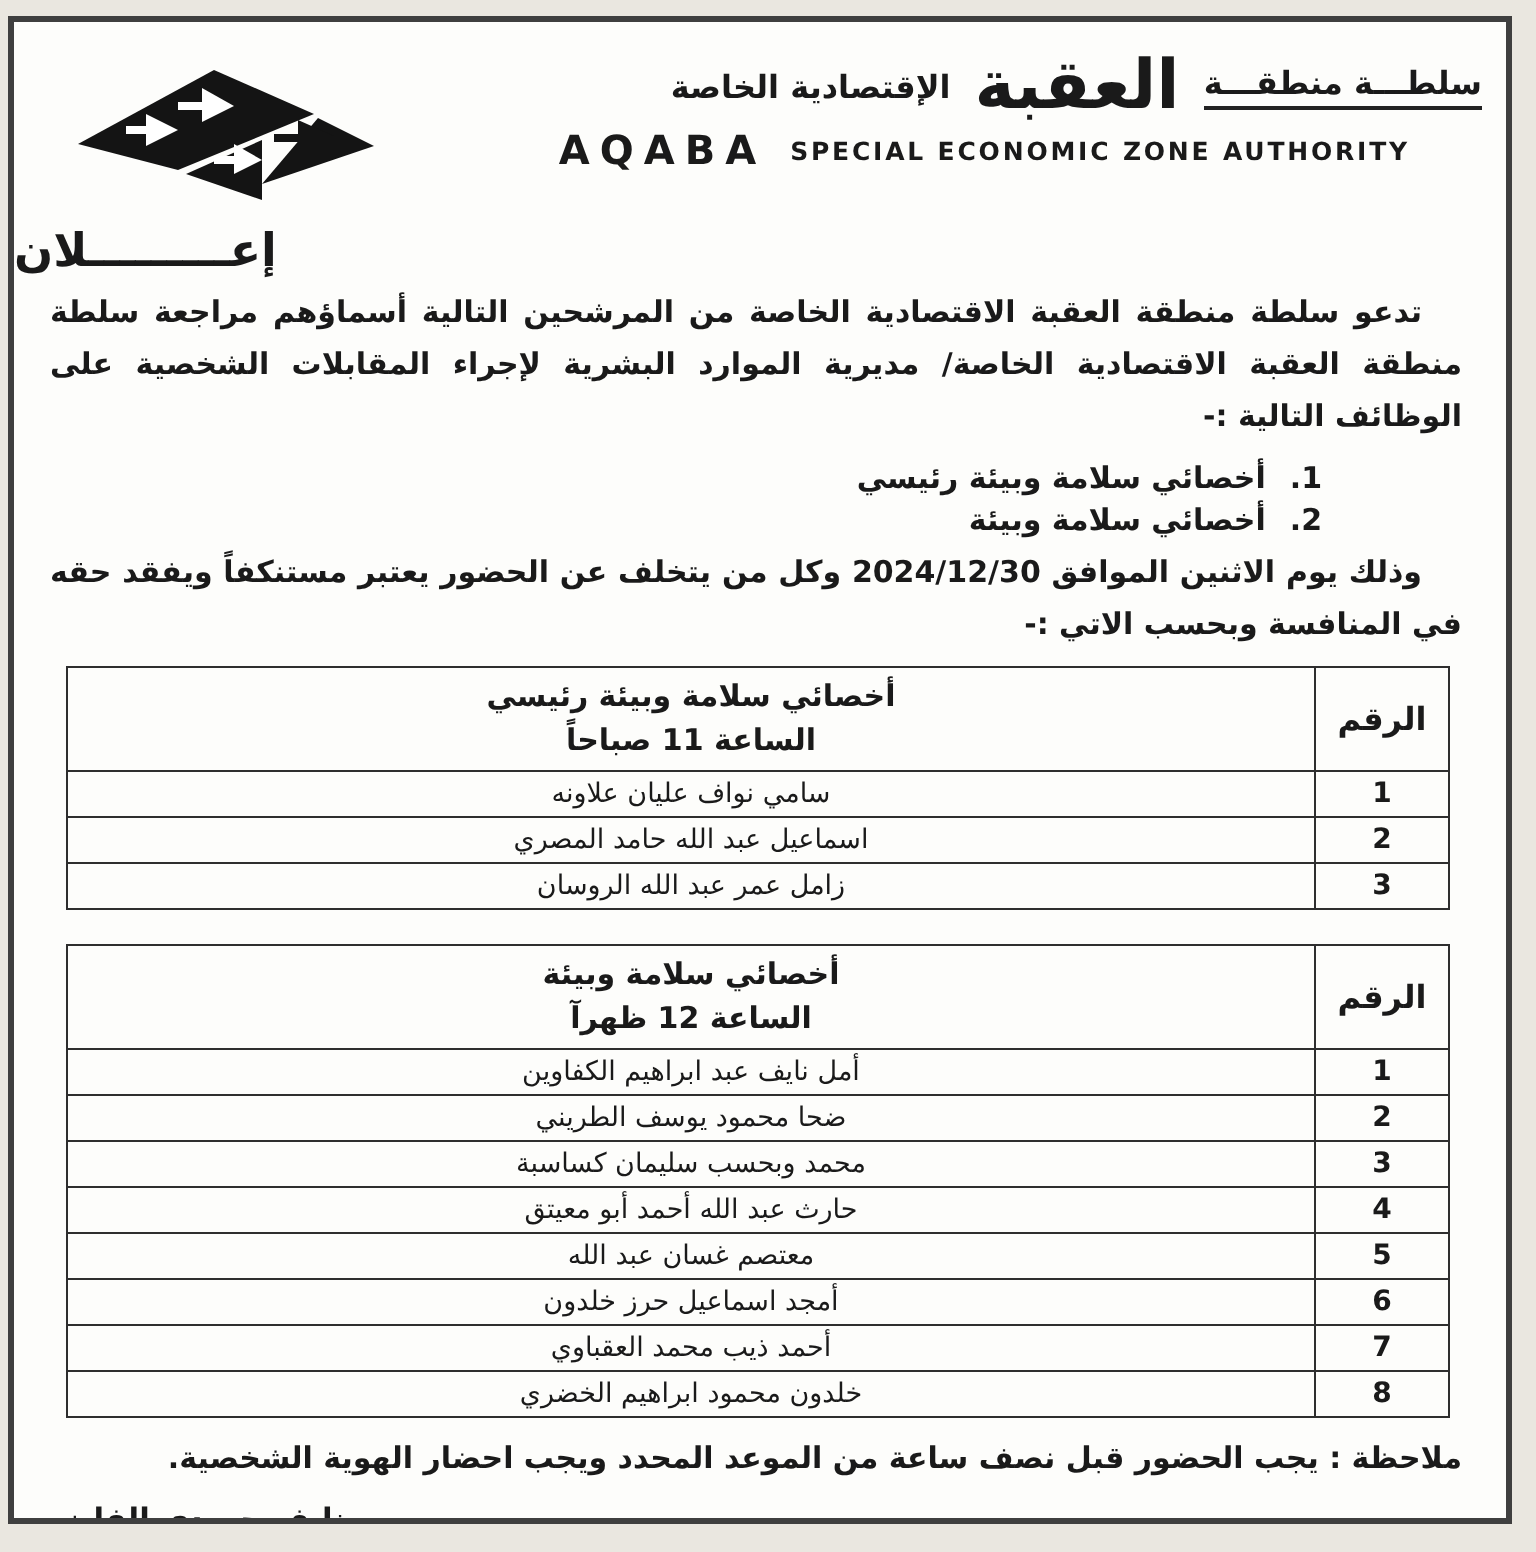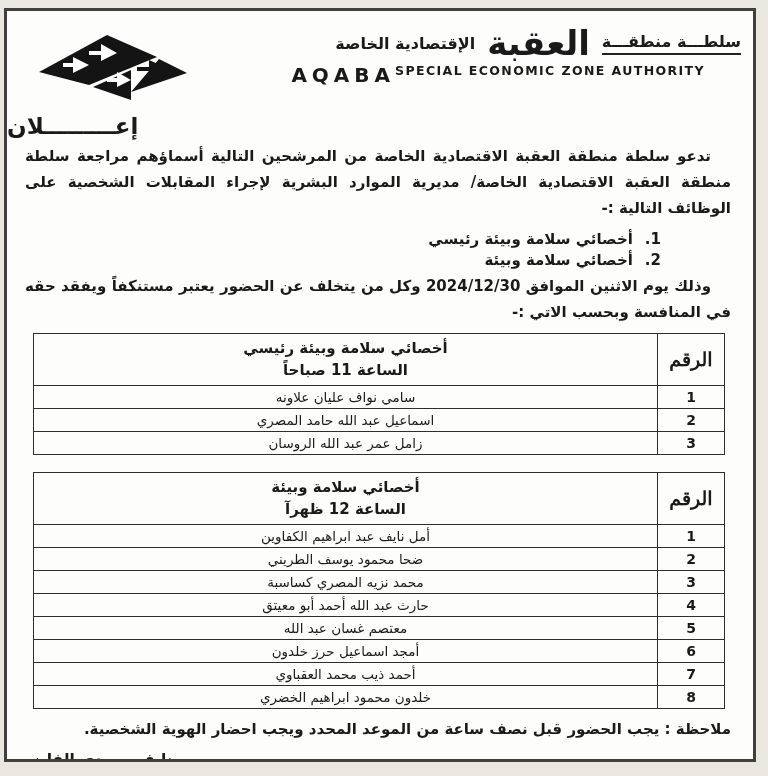--- a/index.html
+++ b/index.html
@@ -22,41 +22,41 @@
     overflow: hidden;
   }
   
   .header { display: flex; direction: ltr; align-items: flex-start; padding: 6px 8px 0 16px; }
   .logo { flex: 0 0 170px; padding-top: 6px; padding-left: 14px; }
   .brand { flex: 1; direction: rtl; padding-top: 2px; }
   .brand-ar { display: flex; direction: rtl; justify-content: flex-start; align-items: center; gap: 12px; padding-right: 4px; }
   .brand-prefix { font-size: 16px; font-weight: bold; border-bottom: 2px solid #222; padding-bottom: 2px; letter-spacing: 1px; }
   .brand-name { font-size: 34px; font-weight: bold; line-height: 1; }
   .brand-suffix { font-size: 16px; font-weight: bold; text-align: right; }
-  .brand-en { direction: ltr; display: flex; justify-content: flex-end; align-items: flex-start; margin-top: 3px; padding-right: 40px; }
+  .brand-en { direction: ltr; display: flex; justify-content: flex-end; align-items: center; gap: 12px; margin-top: 3px; padding-right: 40px; }
   .brand-en-name { font-size: 20px; font-weight: bold; letter-spacing: 5px; }
   .brand-en-type { font-size: 12.5px; font-weight: bold; letter-spacing: 1.4px; }
   
   .title { text-align: left; font-size: 23px; font-weight: bold; margin: 9px 0 4px; }
   
   .para {
     font-size: 15px; font-weight: bold; line-height: 1.72;
     text-align: justify; text-align-last: right;
     margin: 5px 22px 0 18px; text-indent: 20px;
   }
   .positions { margin: 9px 92px 4px 0; font-size: 15px; font-weight: bold; }
   .position-line { margin: 3px 0; }
   .pos-num { display: inline-block; margin-left: 12px; }
   
   table.roster { border-collapse: collapse; width: 692px; margin: 7px 28px 0; table-layout: fixed; }
   table.roster.second { margin-top: 17px; }
   table.roster th, table.roster td { border: 1.6px solid #2e2e2e; text-align: center; vertical-align: middle; }
   .num-col { width: 67px; }
   th.head-main { font-size: 15px; font-weight: bold; line-height: 1.5; padding: 3px 4px; }
-  th.head-num { font-size: 19px; font-weight: bold; font-family: Liberation Serif, serif; }
+  th.head-num { font-size: 16px; font-weight: bold; }
   td.name-cell { font-size: 13.5px; font-weight: 500; padding: 2px 4px; height: 23px; }
   td.num-cell { font-size: 14px; font-weight: bold; }
   
   .note { font-size: 15px; font-weight: bold; margin: 11px 22px 0 18px; }
   .sig-block { width: 270px; margin: 13px auto 0 0; transform: translateX(-40px); text-align: center; font-weight: bold; font-size: 15.5px; direction: rtl; }
   .sig-name { margin-bottom: 17px; }
 </style>
 </head>
 <body>
 
@@ -146,21 +146,21 @@
     <tr>
       <td class="num-col num-cell">1</td>
       <td class="name-cell">أمل نايف عبد ابراهيم الكفاوين</td>
     </tr>
     <tr>
       <td class="num-col num-cell">2</td>
       <td class="name-cell">ضحا محمود يوسف الطريني</td>
     </tr>
     <tr>
       <td class="num-col num-cell">3</td>
-      <td class="name-cell">محمد نزيه المصري كساسبة</td>
+      <td class="name-cell">محمد وبحسب سليمان كساسبة</td>
     </tr>
     <tr>
       <td class="num-col num-cell">4</td>
       <td class="name-cell">حارث عبد الله أحمد أبو معيتق</td>
     </tr>
     <tr>
       <td class="num-col num-cell">5</td>
       <td class="name-cell">معتصم غسان عبد الله</td>
     </tr>
     <tr>

